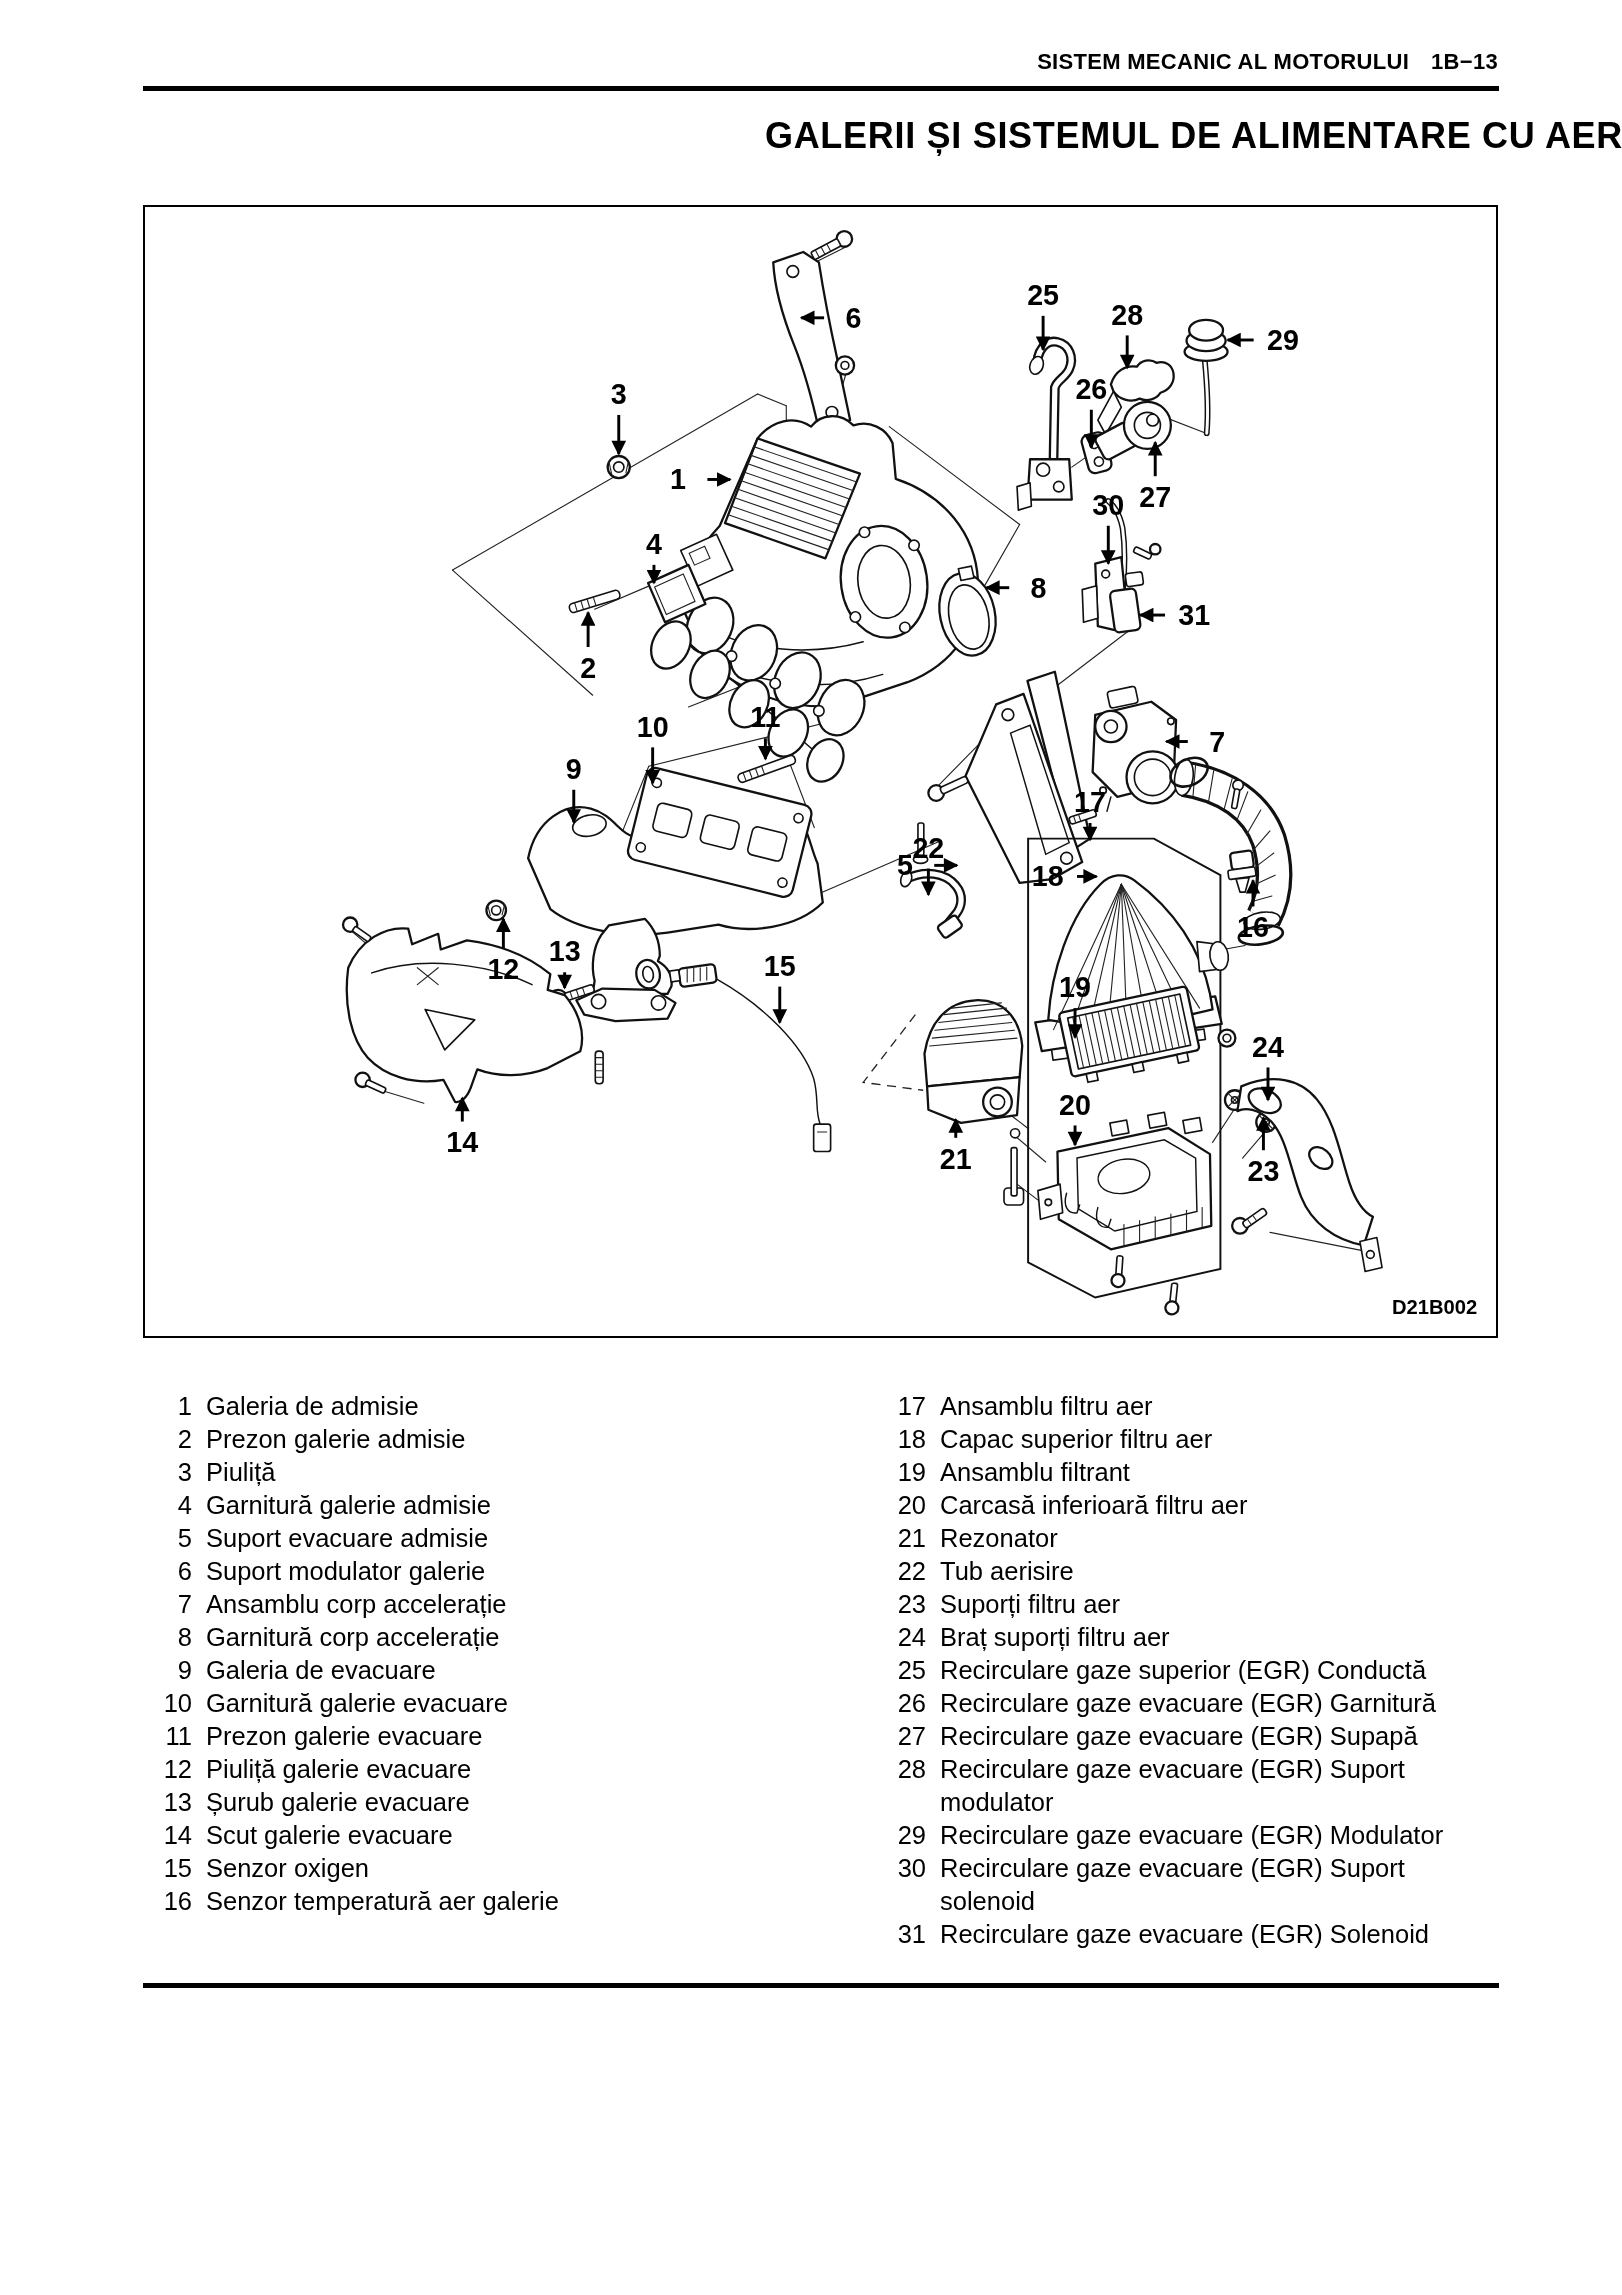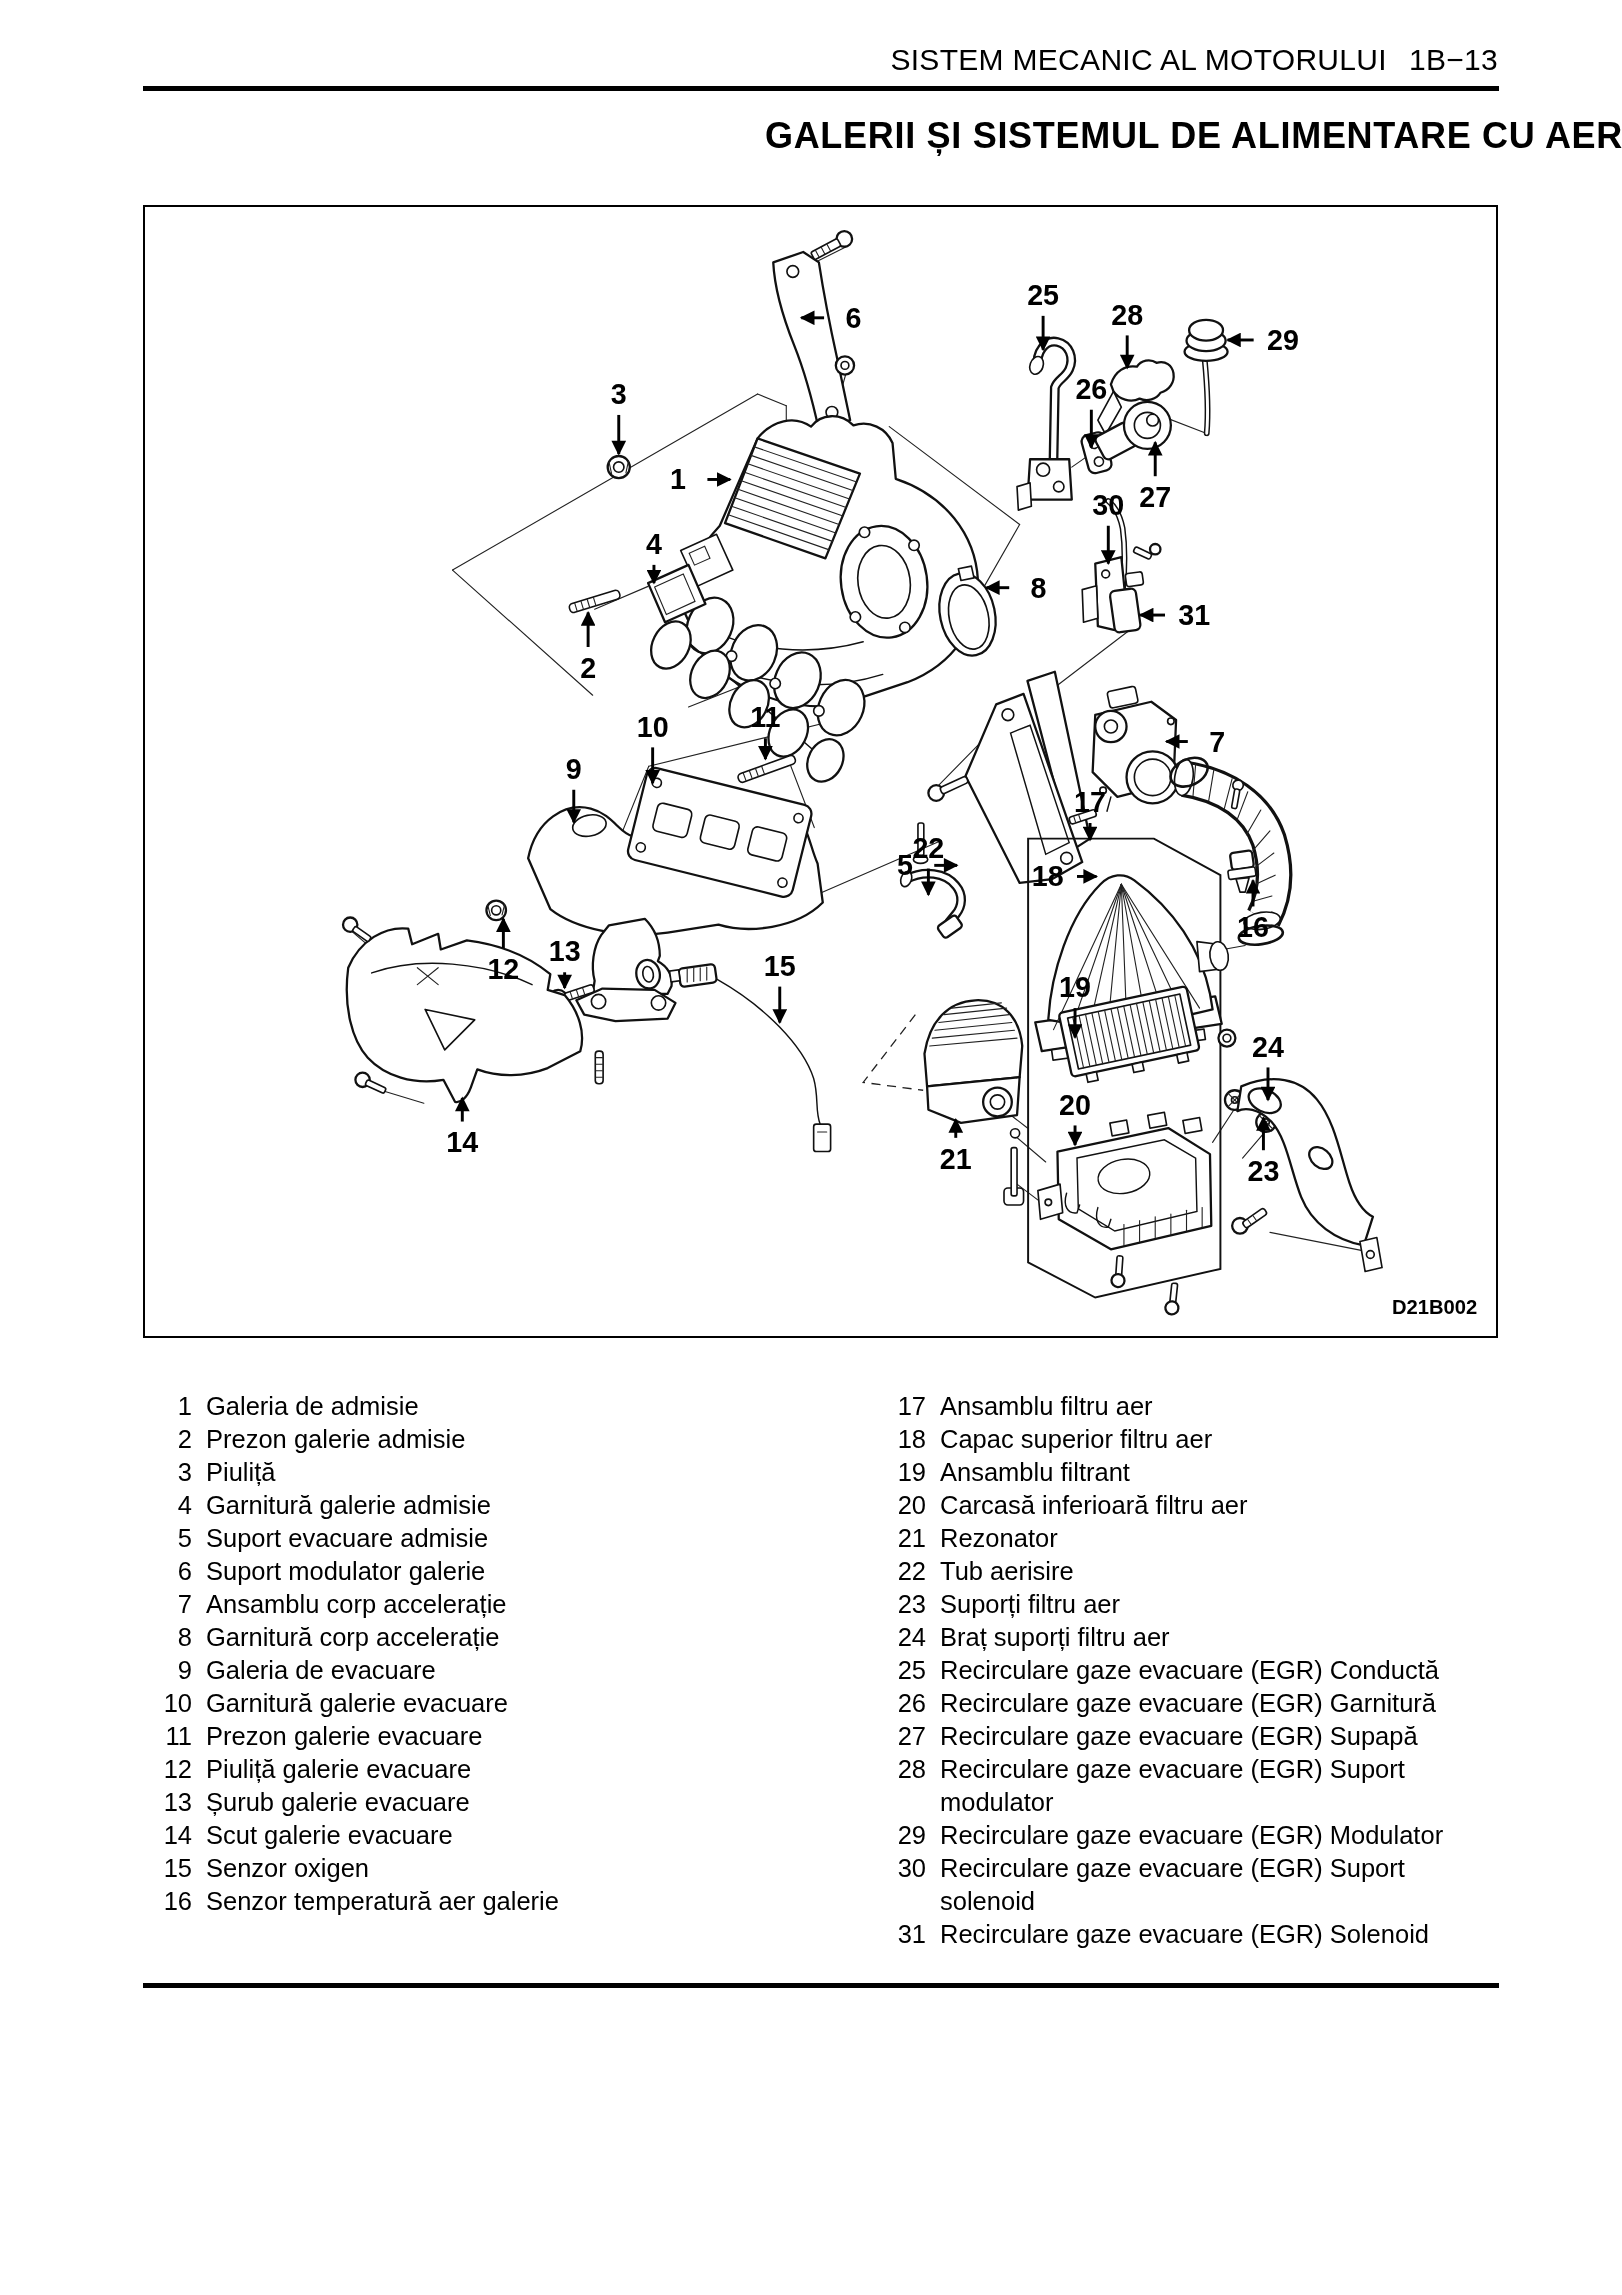--- a/index.html
+++ b/index.html
@@ -3,21 +3,21 @@
 <meta charset="utf-8">
 <style>
   html,body{margin:0;padding:0;background:#e8e8e8;}
   #page{
     position:relative;width:1622px;height:2295px;background:#fff;
     font-family:"Liberation Sans",sans-serif;color:#000;overflow:hidden;margin:0 auto;
   }
   .rule{position:absolute;background:#000;height:5.2px;}
   #hdr-rule{left:143px;top:86px;width:1356px;}
   #ftr-rule{left:143px;top:1983px;width:1356px;}
-  #hdr{position:absolute;top:43px;right:124px;font-weight:400;font-size:30px;
+  #hdr{position:absolute;top:49px;right:124px;font-weight:700;font-size:22px;
        display:flex;gap:22px;white-space:nowrap;letter-spacing:0.3px;}
   #title{position:absolute;left:79px;top:115px;width:1544px;text-align:right;
          font-weight:700;font-size:36px;letter-spacing:0.7px;white-space:nowrap;}
   #diagbox{position:absolute;left:143px;top:205px;width:1355px;height:1133px;
            border:2.6px solid #000;box-sizing:border-box;}
   #diag{position:absolute;left:0;top:0;width:100%;height:100%;}
   
   .p  {fill:#fff;stroke:#111;stroke-width:3.5;stroke-linejoin:round;stroke-linecap:round;}
   .p2 {fill:#fff;stroke:#111;stroke-width:2.5;stroke-linejoin:round;}
   .ln {fill:none;stroke:#111;stroke-width:2.2;stroke-linecap:round;}
@@ -720,21 +720,21 @@
       <div class="prow">
         <span class="pnum">23</span>
         <span class="plbl">Suporți filtru aer</span>
       </div>
       <div class="prow">
         <span class="pnum">24</span>
         <span class="plbl">Braț suporți filtru aer</span>
       </div>
       <div class="prow">
         <span class="pnum">25</span>
-        <span class="plbl">Recirculare gaze evacuare (EGR) Conductă</span>
+        <span class="plbl">Recirculare gaze superior (EGR) Conductă</span>
       </div>
       <div class="prow">
         <span class="pnum">26</span>
         <span class="plbl">Recirculare gaze evacuare (EGR) Garnitură</span>
       </div>
       <div class="prow">
         <span class="pnum">27</span>
         <span class="plbl">Recirculare gaze evacuare (EGR) Supapă</span>
       </div>
       <div class="prow">

